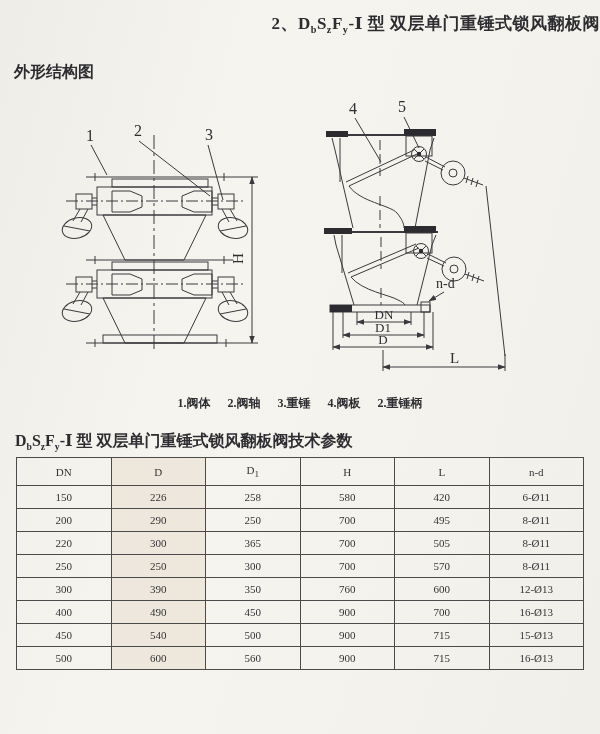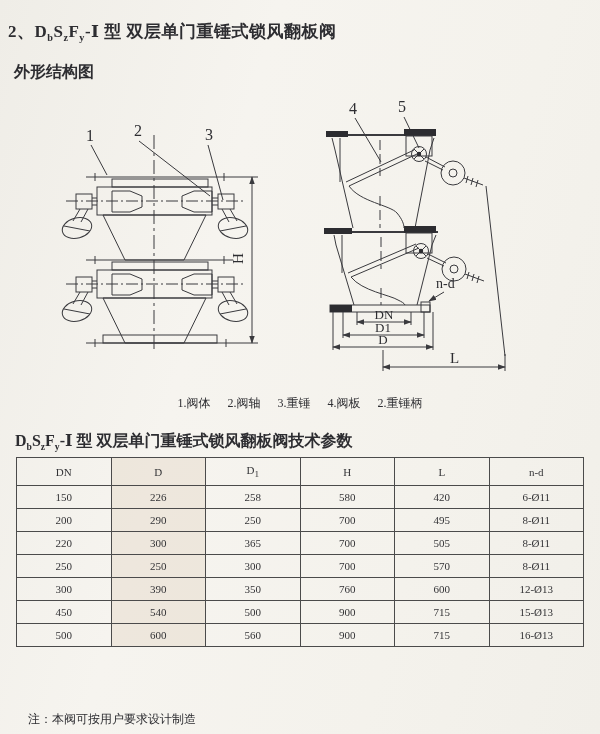--- a/index.html
+++ b/index.html
@@ -4,29 +4,29 @@
 <style>
   html,body{margin:0;padding:0;}
   body{
     width:600px;height:734px;position:relative;overflow:hidden;
     background:linear-gradient(105deg,#efede7 0%,#f6f4ef 35%,#f4f2ec 70%,#f1efe9 100%);
     font-family:"Liberation Serif","DejaVu Serif",serif;
     color:#2d2d31;
   }
   .page{position:absolute;inset:0;}
   .title{
-    position:absolute;top:12px;left:0;right:0;margin:8px;text-align:left;
+    position:absolute;top:12px;left:0;right:0;margin:0;text-align:right;
     font-size:17px;font-weight:bold;letter-spacing:.5px;
   }
   .title sub,.table-title sub{font-size:.6em;}
   .section-label{position:absolute;top:62px;left:14px;font-size:16px;font-weight:bold;}
   svg.figure{position:absolute;top:88px;left:0;}
   .caption{
     position:absolute;top:395px;left:0;right:0;display:flex;justify-content:center;gap:17px;
-    font-size:12px;font-weight:normal;
+    font-size:12px;font-weight:bold;
   }
   .table-title{position:absolute;top:431px;left:15px;font-size:16px;font-weight:bold;}
   table{
     position:absolute;top:457px;left:16px;width:568px;table-layout:fixed;
     border-collapse:collapse;border:1.5px solid #3c3c3c;
     font-size:11px;text-align:center;color:#333336;
   }
   th,td{border:1px solid #4b4b4b;height:22px;font-weight:normal;padding:0;}
   thead th{height:27px;}
   th:nth-child(2),td:nth-child(2){background:rgba(196,168,128,0.16);}
@@ -280,32 +280,39 @@
         </tr>
         <tr>
           <td>300</td>
           <td>390</td>
           <td>350</td>
           <td>760</td>
           <td>600</td>
           <td>12-Ø13</td>
         </tr>
         <tr>
+          <td>400</td>
+          <td>490</td>
+          <td>450</td>
+          <td>900</td>
+          <td>700</td>
+          <td>16-Ø13</td>
+        </tr>
+        <tr>
           <td>450</td>
           <td>540</td>
           <td>500</td>
           <td>900</td>
           <td>715</td>
           <td>15-Ø13</td>
         </tr>
         <tr>
           <td>500</td>
           <td>600</td>
           <td>560</td>
           <td>900</td>
           <td>715</td>
           <td>16-Ø13</td>
         </tr>
       </tbody>
   </table>
 
-  <div class="note">注：本阀可按用户要求设计制造</div>
 </div>
 
 </body></html>

